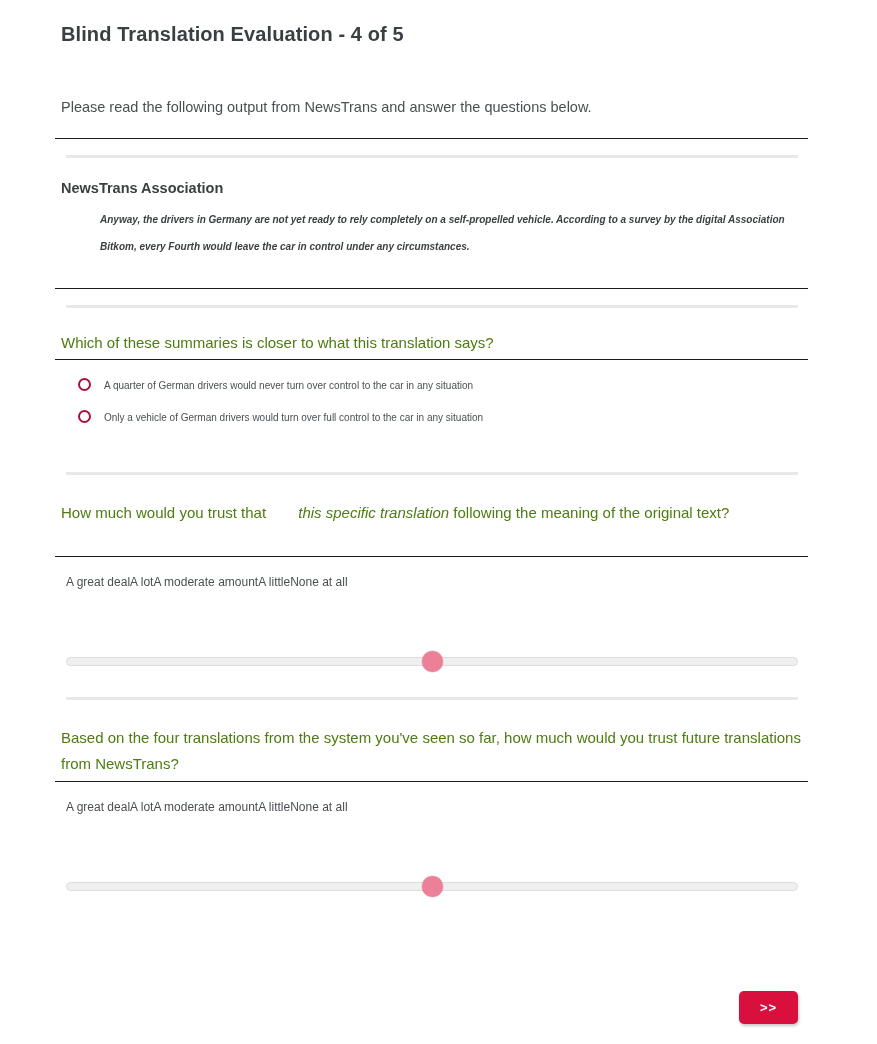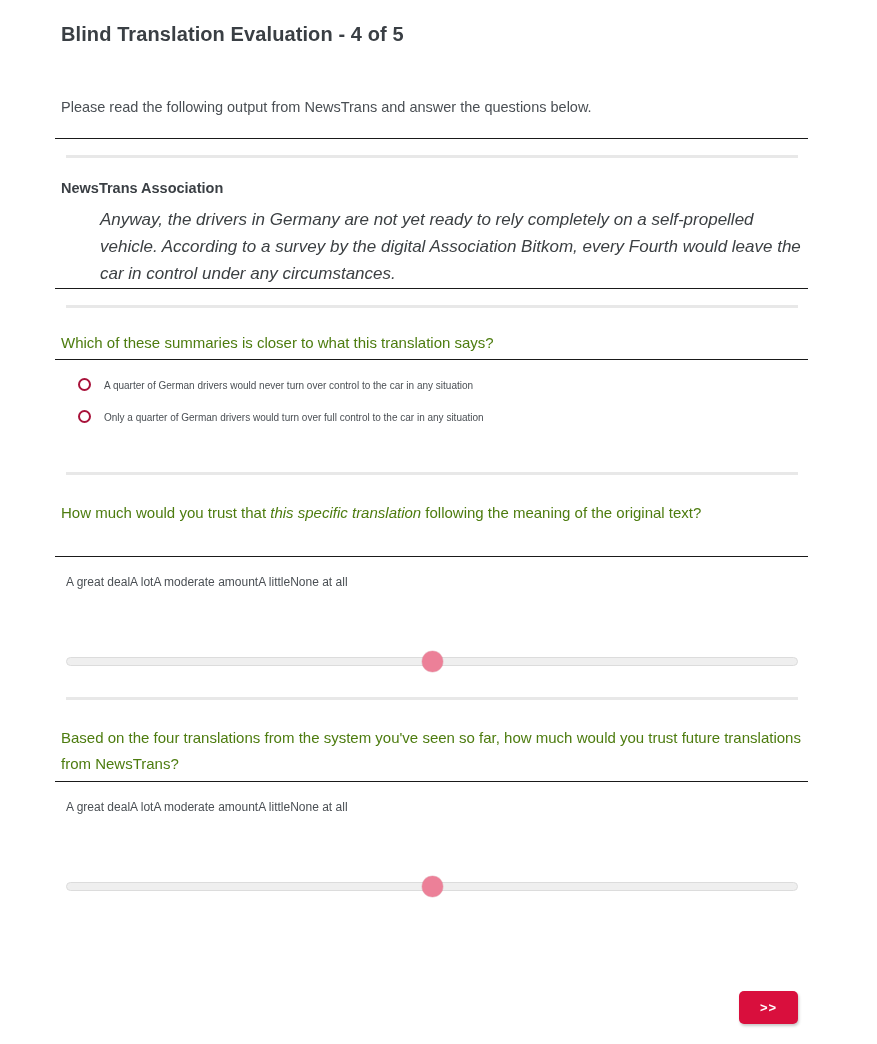--- a/index.html
+++ b/index.html
@@ -65,36 +65,38 @@
     top: 180px;
     font-size: 14.5px;
     font-weight: bold;
     color: #3a3f44;
   }
   .trans-body {
     position: absolute;
     left: 100px;
     top: 206px;
     width: 702px;
-    font-size: 17px;
+    font-size: 10px;
     font-style: italic;
     color: #3c4043;
     line-height: 27px;
+    font-weight: bold;
   }
 
   
   .question {
     position: absolute;
     left: 61px;
     font-size: 15px;
     color: #4d7c0f;
     line-height: 26px;
   }
   .question em {
     font-style: italic;
+    margin-left: 28px;
   }
 
   
   .radio-row {
     position: absolute;
     left: 78px;
     display: flex;
     align-items: flex-start;
   }
   .radio-circle {
@@ -195,21 +197,21 @@
   <div class="question" style="top:330px; width:740px;">Which of these summaries is closer to what this translation says?</div>
   <div class="rule-dark" style="top:359px;"></div>
 
   <div class="radio-row" style="top:375px; width:700px;">
     <div class="radio-circle"></div>
     <div class="radio-label">A quarter of German drivers would never turn over control to the car in any situation</div>
   </div>
 
   <div class="radio-row" style="top:407px; width:610px;">
     <div class="radio-circle"></div>
-    <div class="radio-label">Only a quarter of German drivers would turn over full control to the car in any situation</div>
+    <div class="radio-label">Only a vehicle of German drivers would turn over full control to the car in any situation</div>
   </div>
 
   <div class="rule-light" style="top:472px;"></div>
 
   <div class="question" style="top:500px; width:742px;"><span>How much would you trust that </span><em>this specific translation</em><span> following the meaning of the original text?</span></div>
 
   <div class="rule-dark" style="top:556px;"></div>
 
   <div class="scale-labels" style="top:575px;">
     <span>A great deal</span>

